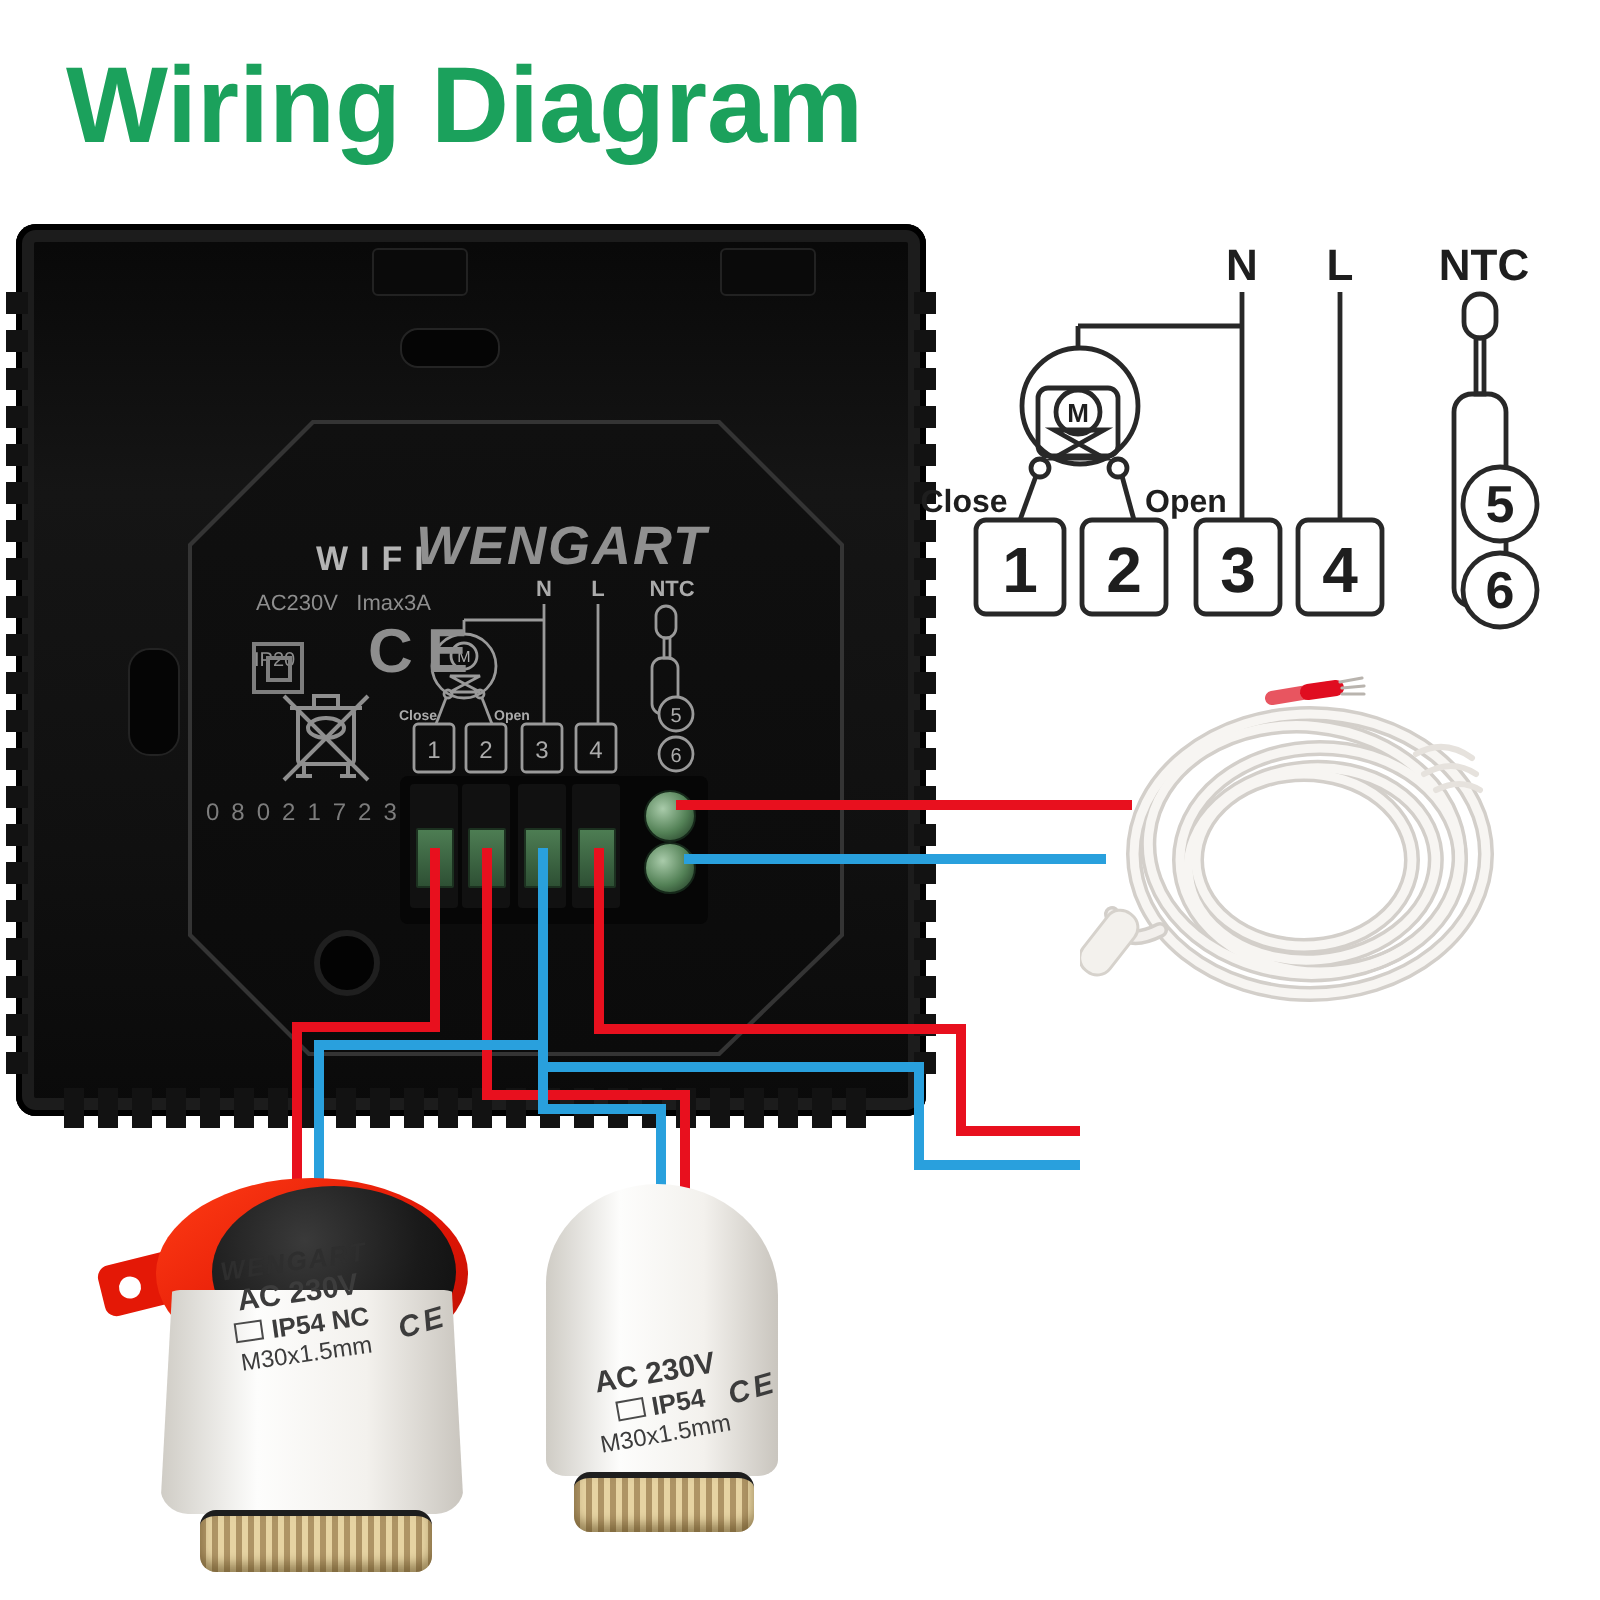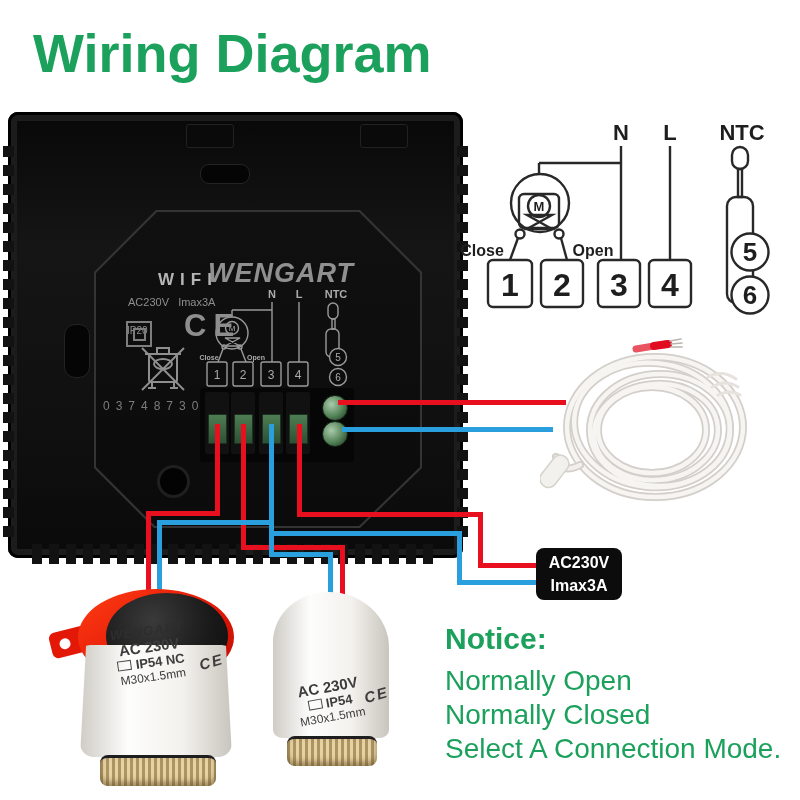--- a/index.html
+++ b/index.html
@@ -140,21 +140,21 @@
         <rect x="17" y="4" width="12" height="6"></rect>
         <line x1="12" y1="38" x2="12" y2="44"></line>
           <line x1="34" y1="38" x2="34" y2="44"></line>
         <line x1="8" y1="44" x2="16" y2="44"></line>
           <line x1="30" y1="44" x2="38" y2="44"></line>
         <line x1="2" y1="4" x2="44" y2="46"></line>
           <line x1="44" y1="4" x2="2" y2="46"></line>
         <ellipse cx="23" cy="20" rx="9" ry="5"></ellipse>
       </g>
     </svg>
-    <div id="serial-number" class="abs">03748730</div>
+    <div id="serial-number" class="abs">08021723</div>
 
     <svg class="abs" style="left:188px;top:168px;" width="160" height="114" viewBox="0 0 160 114">
       <g stroke="#9a9a9a" stroke-width="1.4" fill="none">
         <line x1="76" y1="22" x2="76" y2="82"></line>
         <line x1="103" y1="22" x2="103" y2="82"></line>
         <line x1="36" y1="30" x2="76" y2="30"></line>
         <line x1="36" y1="30" x2="36" y2="37"></line>
         <circle cx="36" cy="53" r="16"></circle>
         <circle cx="36" cy="48" r="6.5"></circle>
         <path d="M29 58 L44 66 L29 66 L44 58 Z"></path>
@@ -298,24 +298,20 @@
   <div class="wire blue" style="left:328px;top:552px;width:5px;height:52px;"></div>
 
   <div class="wire red" style="left:297px;top:424px;width:5px;height:93px;"></div>
   <div class="wire red" style="left:297px;top:512px;width:186px;height:5px;"></div>
   <div class="wire red" style="left:478px;top:512px;width:5px;height:56px;"></div>
   <div class="wire red" style="left:478px;top:563px;width:62px;height:5px;"></div>
 
   <div class="wire red" style="left:338px;top:400px;width:228px;height:5px;"></div>
   <div class="wire blue" style="left:342px;top:427px;width:211px;height:5px;"></div>
 
-  <div id="power-label" class="abs">
-    <div>AC230V</div>
-    <div>Imax3A</div>
-  </div>
 
   <div id="act-nc" class="abs act">
     <div class="collar-tab">
         <div class="hole"></div>
       </div>
     <div class="collar"></div>
     <div class="disc"></div>
     <div class="act-body"></div>
     <div class="act-text">
       <div class="act-line brand">WENGART</div>
@@ -331,20 +327,14 @@
     <div class="act-body"></div>
     <div class="act-text">
       <div class="act-line volt">AC 230V</div>
       <div class="act-line ip"><span class="dbox"></span><span>IP54</span></div>
       <div class="act-line thread">M30x1.5mm</div>
     </div>
     <span class="act-ce">CE</span>
     <div class="brass"></div>
   </div>
 
-  <div id="notice" class="abs">
-    <div class="head">Notice:</div>
-    <div class="line">Normally Open</div>
-    <div class="line">Normally Closed</div>
-    <div class="line">Select A Connection Mode.</div>
-  </div>
 
 </div>
 
 </body></html>

